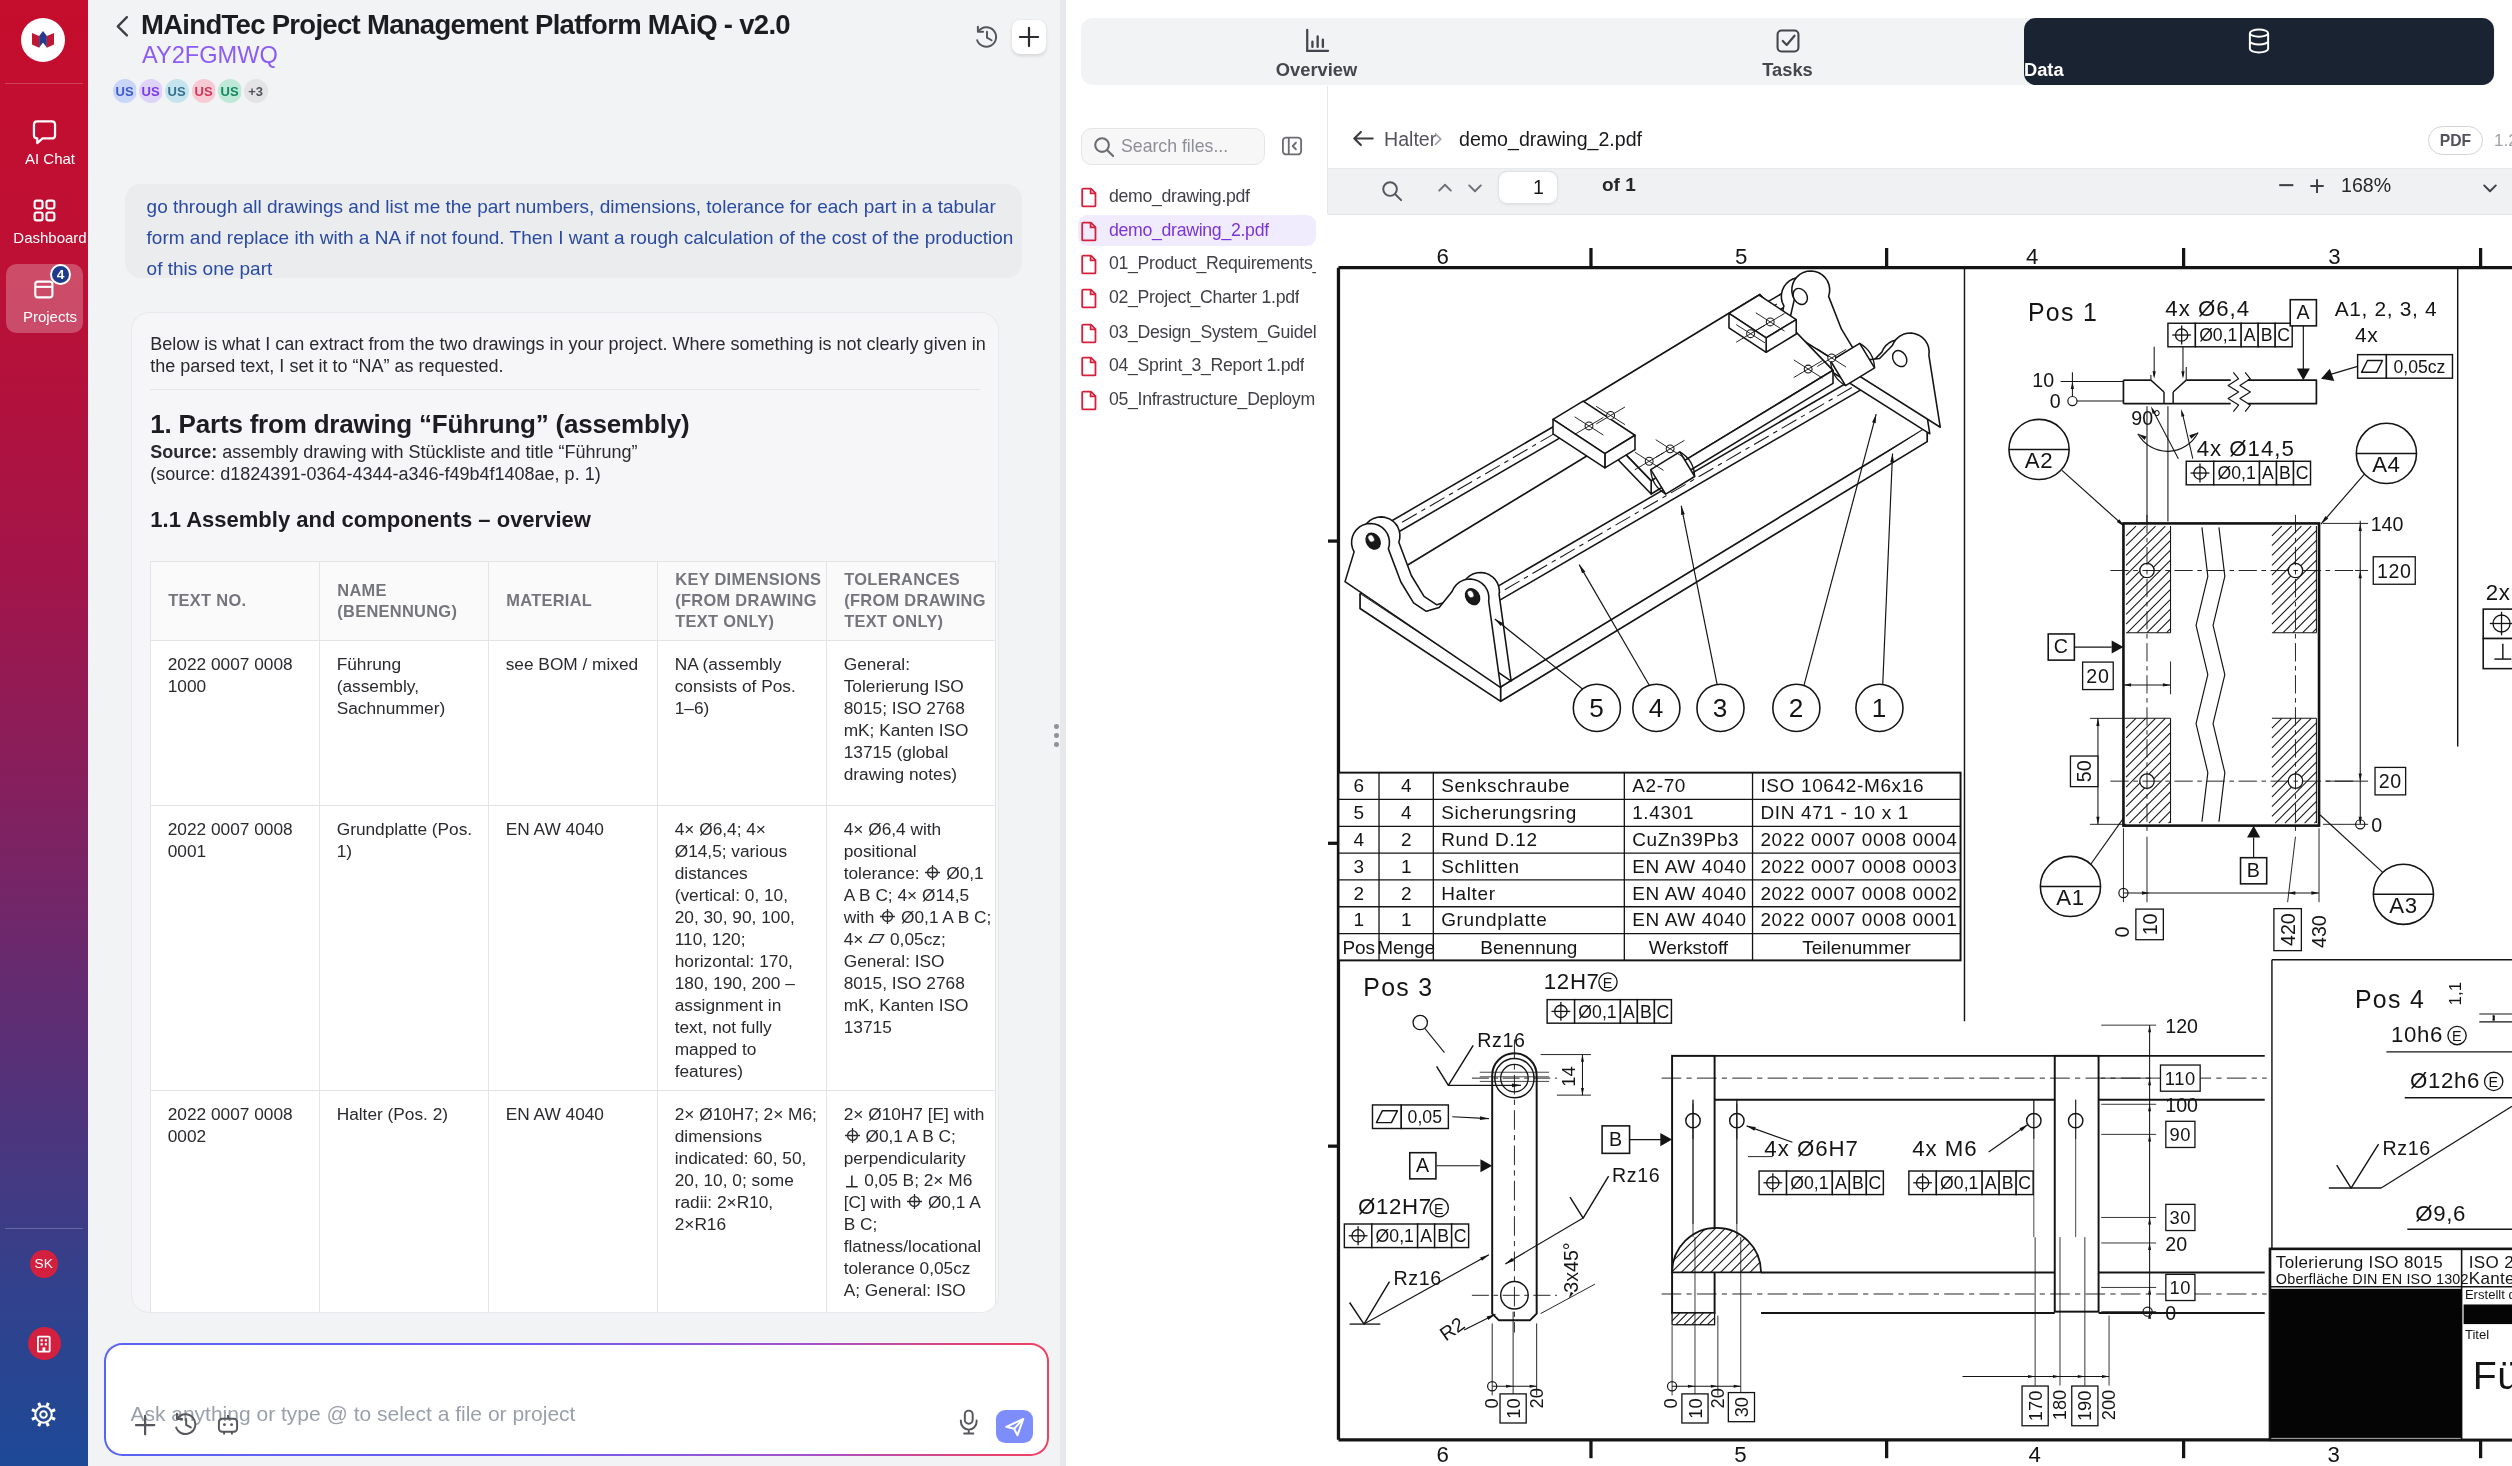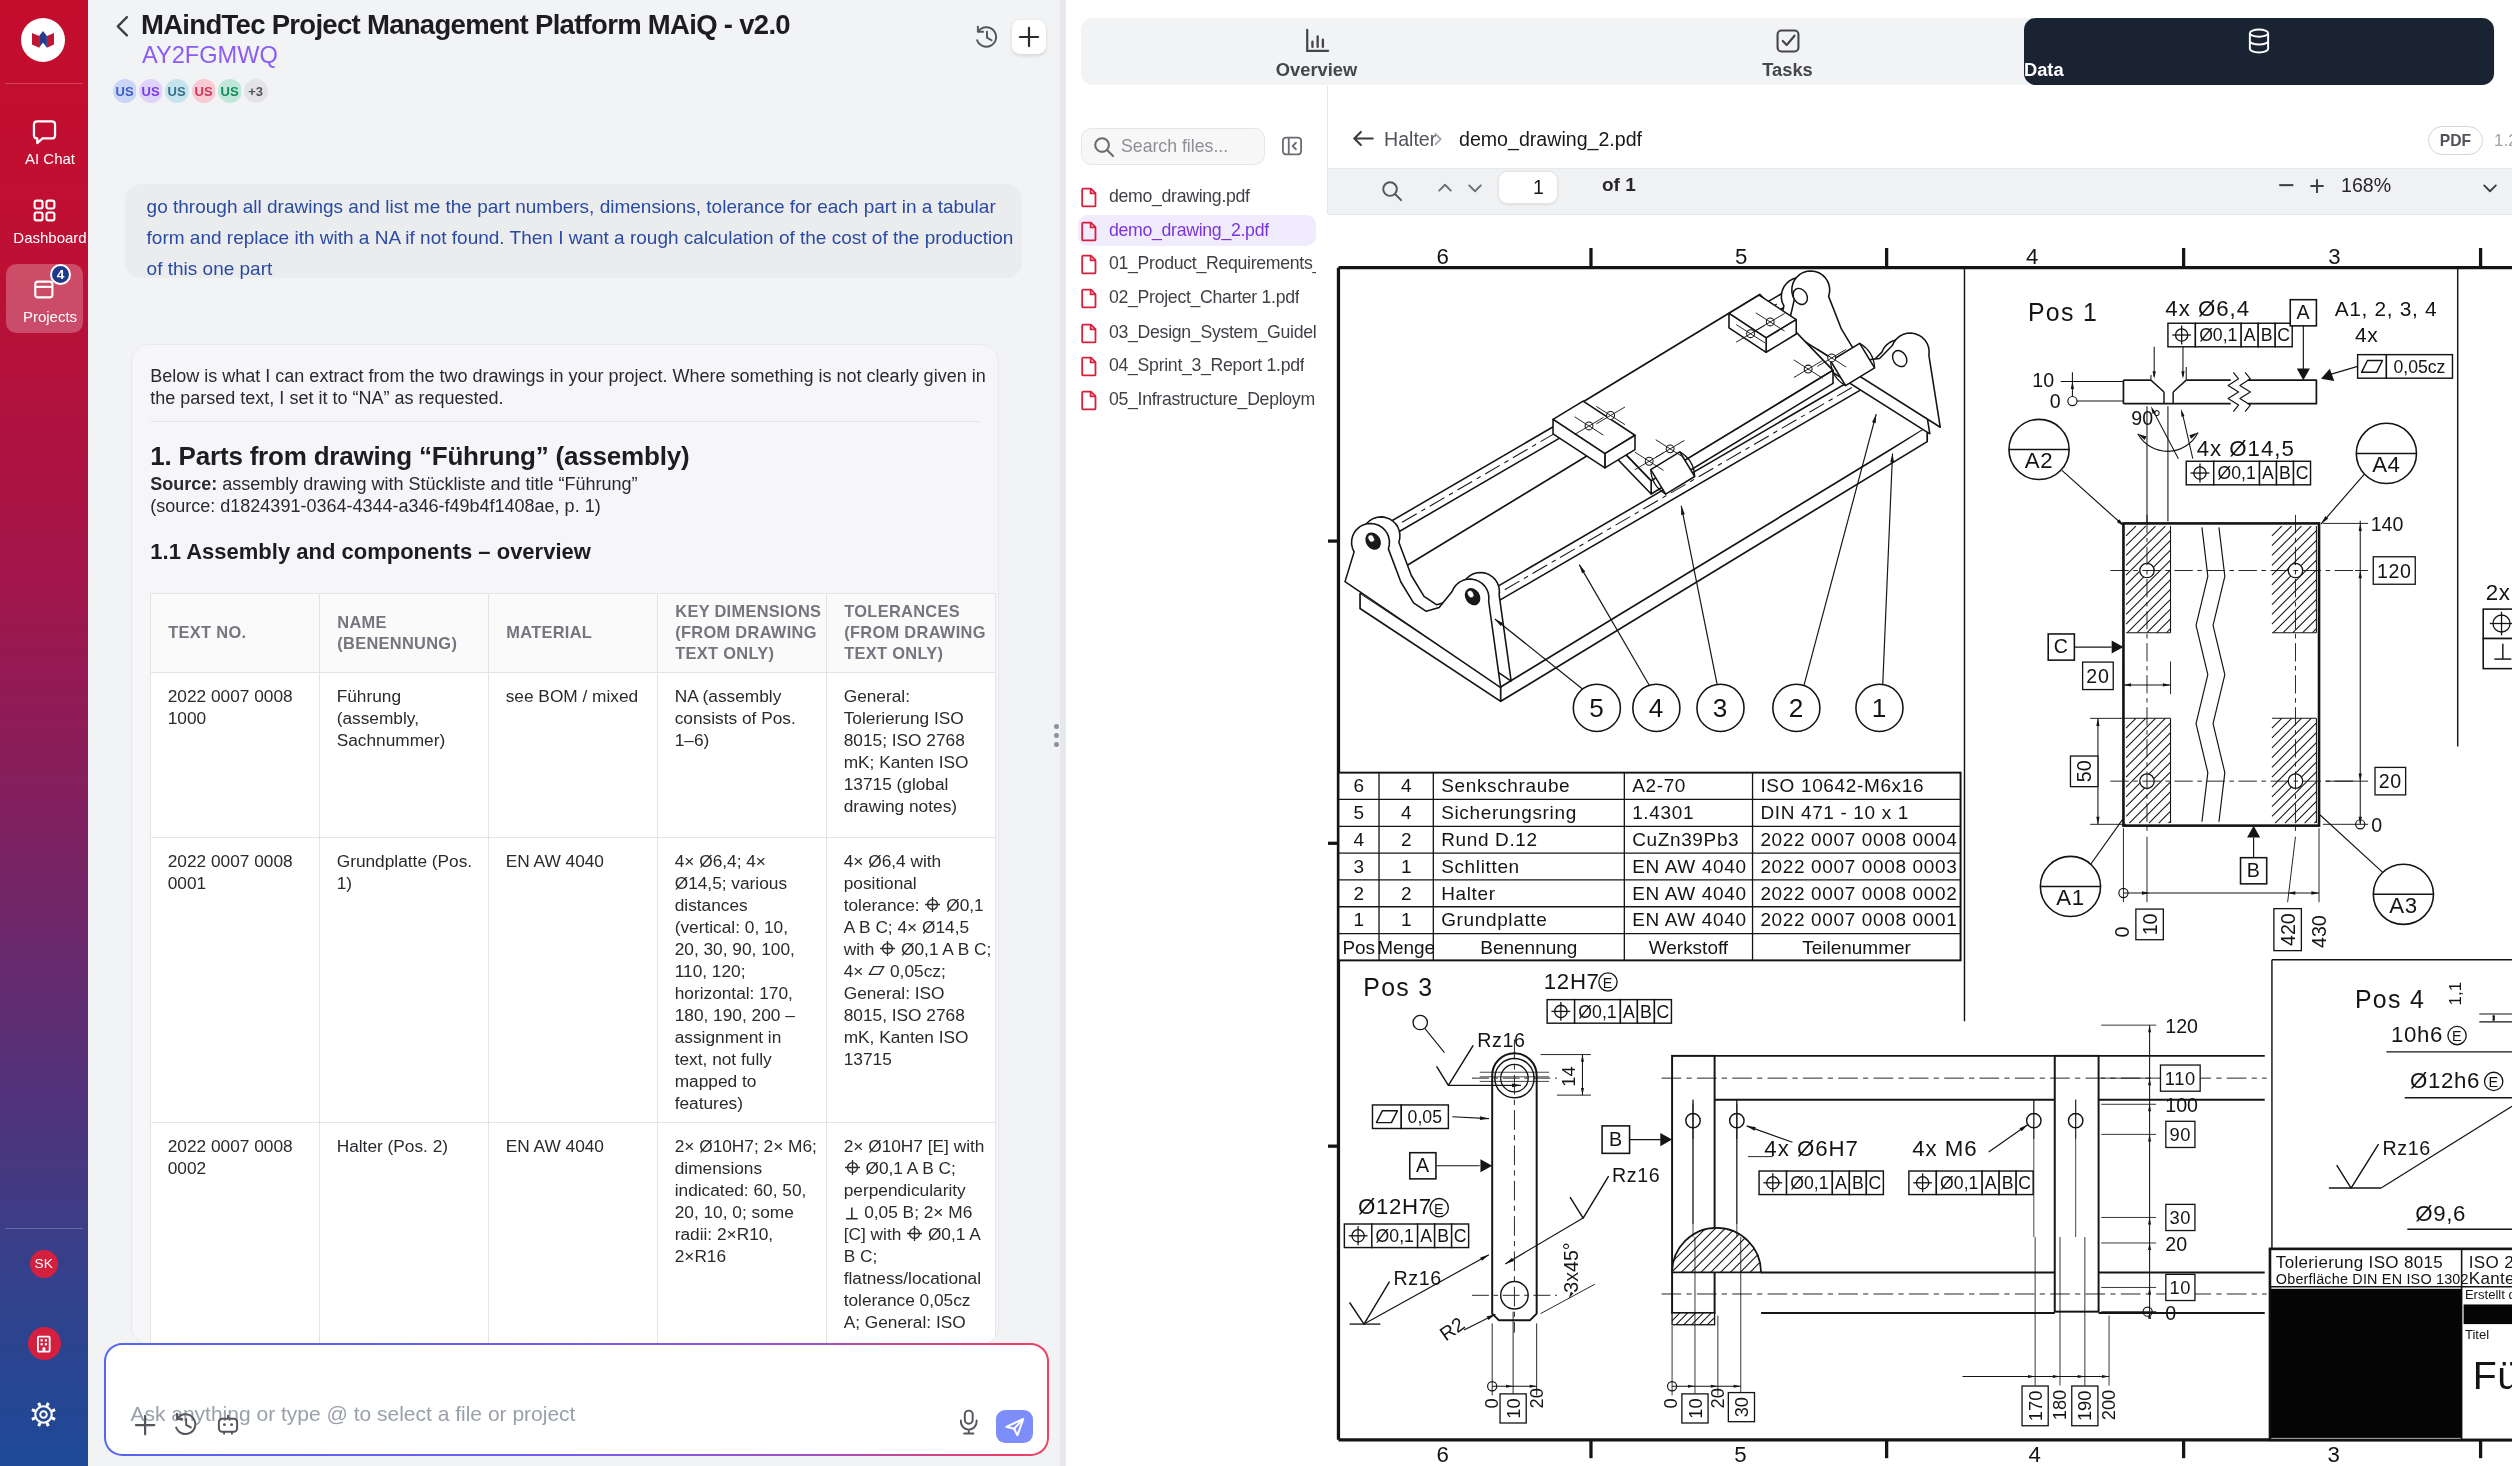--- a/index.html
+++ b/index.html
@@ -13,21 +13,21 @@
 .sb-active{position:absolute;left:5.9px;top:264px;width:77px;height:69px;border-radius:10.5px;background:rgba(255,255,255,.25);}
 
 .chat{position:absolute;left:88px;top:0;width:972px;height:1466px;background:#f2f3f5;}
 .chat-title{position:absolute;left:53px;top:9.2px;font-size:27.5px;font-weight:700;color:#1c1c21;letter-spacing:-0.7px;}
 .chat-code{position:absolute;left:54px;top:42px;font-size:23.6px;font-weight:500;color:#8b5cf6;}
 .avrow{position:absolute;left:21.6px;top:76px;height:30px;}
 .av{position:absolute;top:0;width:30px;height:30px;border-radius:50%;border:3.3px solid #f2f3f5;
  font-size:13px;font-weight:700;display:flex;align-items:center;justify-content:center;}
 .bubble{position:absolute;left:37px;top:184px;width:897px;height:94px;border-radius:15.7px;background:#eaecee;
  color:#2b4ba2;font-size:19px;line-height:31px;padding:6.5px 0 0 21.6px;white-space:nowrap;}
-.aicard{position:absolute;left:43px;top:344px;width:868px;height:1001px;background:#f6f6f8;
+.aicard{position:absolute;left:43px;top:312px;width:868px;height:1001px;background:#f6f6f8;
  border:1.3px solid #e8e9ec;border-radius:18.3px;overflow:hidden;}
 .aicard .inner{padding:19.6px 18.3px 0 18.3px;font-size:18px;line-height:22px;color:#2a2a2e;white-space:nowrap;}
 .aicard hr{border:none;border-top:1.3px solid #e7e7ea;margin:12.4px 0 0 0;}
 .aicard h2{font-size:26px;font-weight:700;color:#1c1c21;margin-top:23px;letter-spacing:-0.2px;}
 .aicard h3{font-size:22px;font-weight:700;color:#1c1c21;}
 .tbl{border-collapse:collapse;table-layout:fixed;width:845px;margin-top:30px;}
 .tbl th,.tbl td{border:1.3px solid #e4e4e7;overflow:hidden;}
 .tbl th{background:#fafafb;color:#75757e;font-size:16.4px;font-weight:700;letter-spacing:0.3px;
  text-align:left;vertical-align:middle;padding:0 0 0 17px;line-height:21px;height:79px;}
 .tbl td{background:#fff;font-size:17.3px;line-height:22px;color:#2a2a2e;vertical-align:top;padding:0;}

